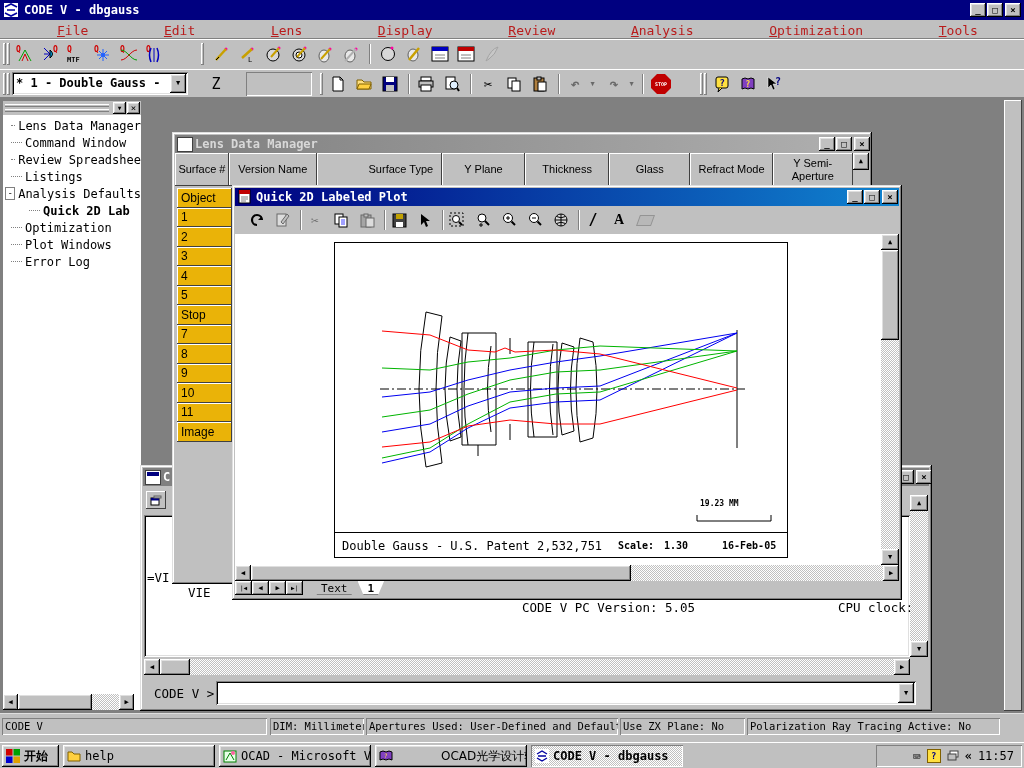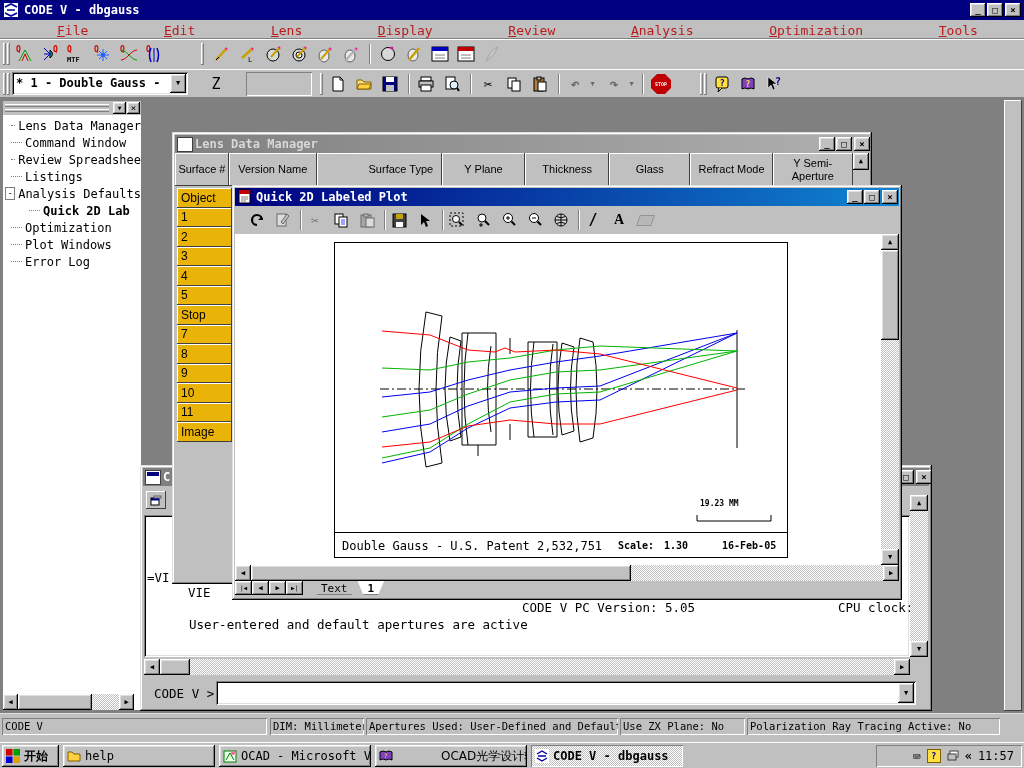--- a/index.html
+++ b/index.html
@@ -355,21 +355,20 @@
         <rect x="1" y="3" width="8" height="7" fill="#fff" stroke="#000"></rect>
         <rect x="1" y="3" width="8" height="2.5" fill="#000080"></rect>
         <rect x="4" y="1" width="7" height="2" fill="#c0c0c0" stroke="#606060"></rect>
       </svg>
     </span>
   <div class="ab field" style="left:4px;top:50px;width:766px;height:142px;overflow:hidden;font-size:12.5px;">
     <span class="ab" style="left:3px;top:55px;">=VI</span>
     <span class="ab" style="left:44px;top:70px;">VIE</span>
     <span class="ab" style="left:378px;top:85px;white-space:nowrap;">CODE V PC  Version: 5.05</span>
     <span class="ab" style="left:694px;top:85px;white-space:nowrap;">CPU clock:</span>
-    <span class="ab" style="left:45px;top:102px;white-space:nowrap;">User-entered and default apertures are active</span>
   </div>
   <div class="ab dith" style="left:770px;top:30px;width:18px;height:162px;">
     <span class="ab sb" style="left:0;top:0;width:18px;height:16px;">▲</span>
     <span class="ab sb" style="left:0;bottom:0;width:18px;height:16px;">▼</span>
   </div>
   <div class="ab dith" style="left:4px;top:194px;width:766px;height:16px;">
     <span class="ab sb" style="left:0;top:0;width:16px;height:16px;">◀</span>
     <span class="ab btn" style="left:16px;top:0;width:30px;height:16px;"></span>
     <span class="ab sb" style="left:750px;top:0;width:16px;height:16px;">▶</span>
   </div>

